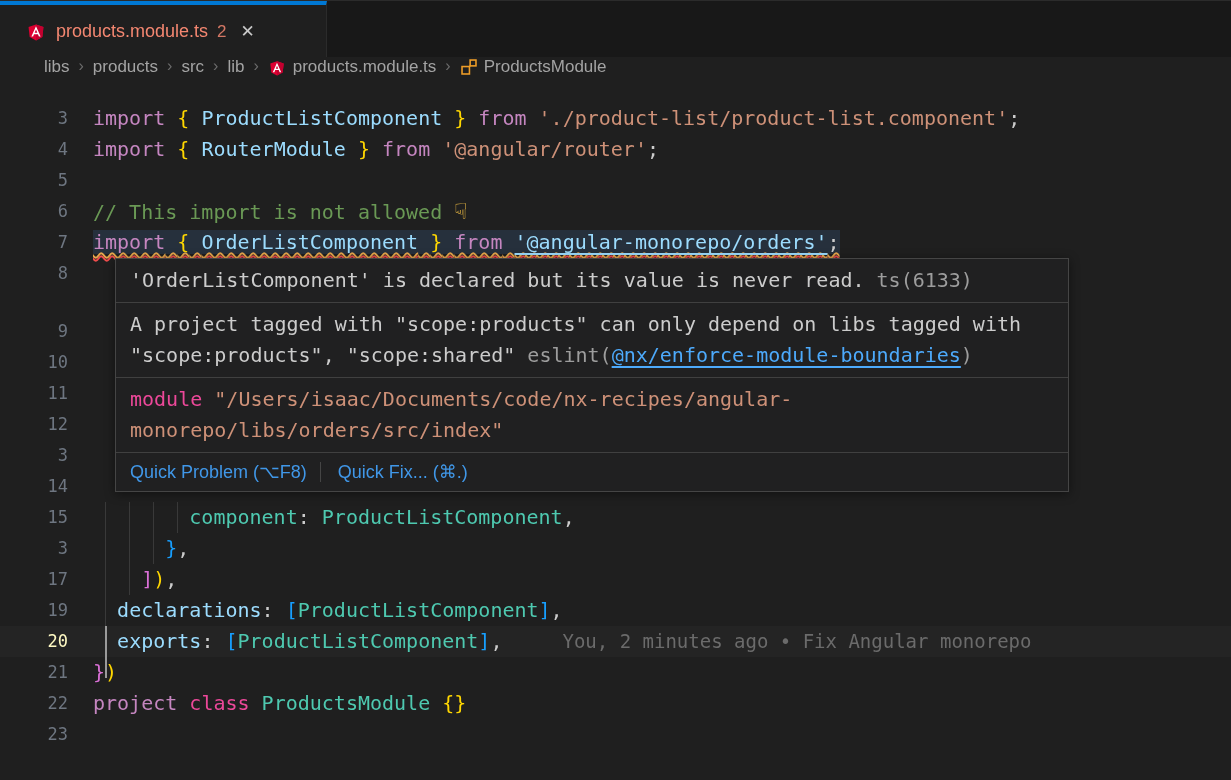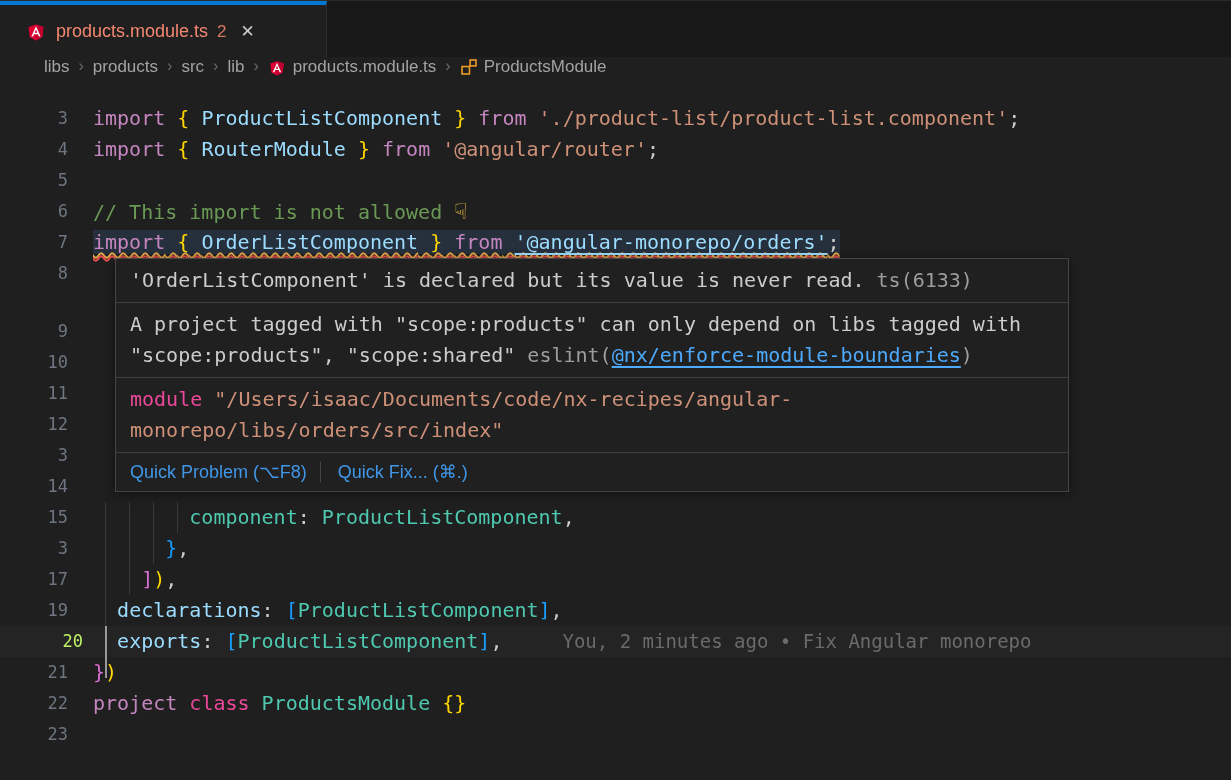--- a/index.html
+++ b/index.html
@@ -38,21 +38,21 @@
     font-family:"DejaVu Sans Mono",monospace;font-size:20px;
   }
   #rows{padding-top:3px;}
   .row{position:relative;height:31px;line-height:31px;white-space:pre;}
   .row.gap{margin-top:27px;}
   .row.current{background:#242424;}
   .gutter{
     position:absolute;left:0;top:0;width:68px;text-align:right;
     color:#6e7681;font-size:17px;
   }
-  .row.current .gutter{color:#bef264;margin-left:15px;}
+  .row.current .gutter{color:#fef9c3;}
   .code{position:absolute;left:93px;top:0;white-space:pre;}
   .guide{position:absolute;top:0;height:31px;width:1px;background:#393939;}
   .guide.active{background:#9a9a9a;width:2px;}
   .guide.short{height:21px;}
   .blame{color:#6b6b6b;margin-left:60px;font-size:19px;}
   
   .tk-kw{color:#C586C0;}
   .tk-kw2{color:#ec4899;}
   .tk-id{color:#9CDCFE;}
   .tk-type{color:#4EC9B0;}

